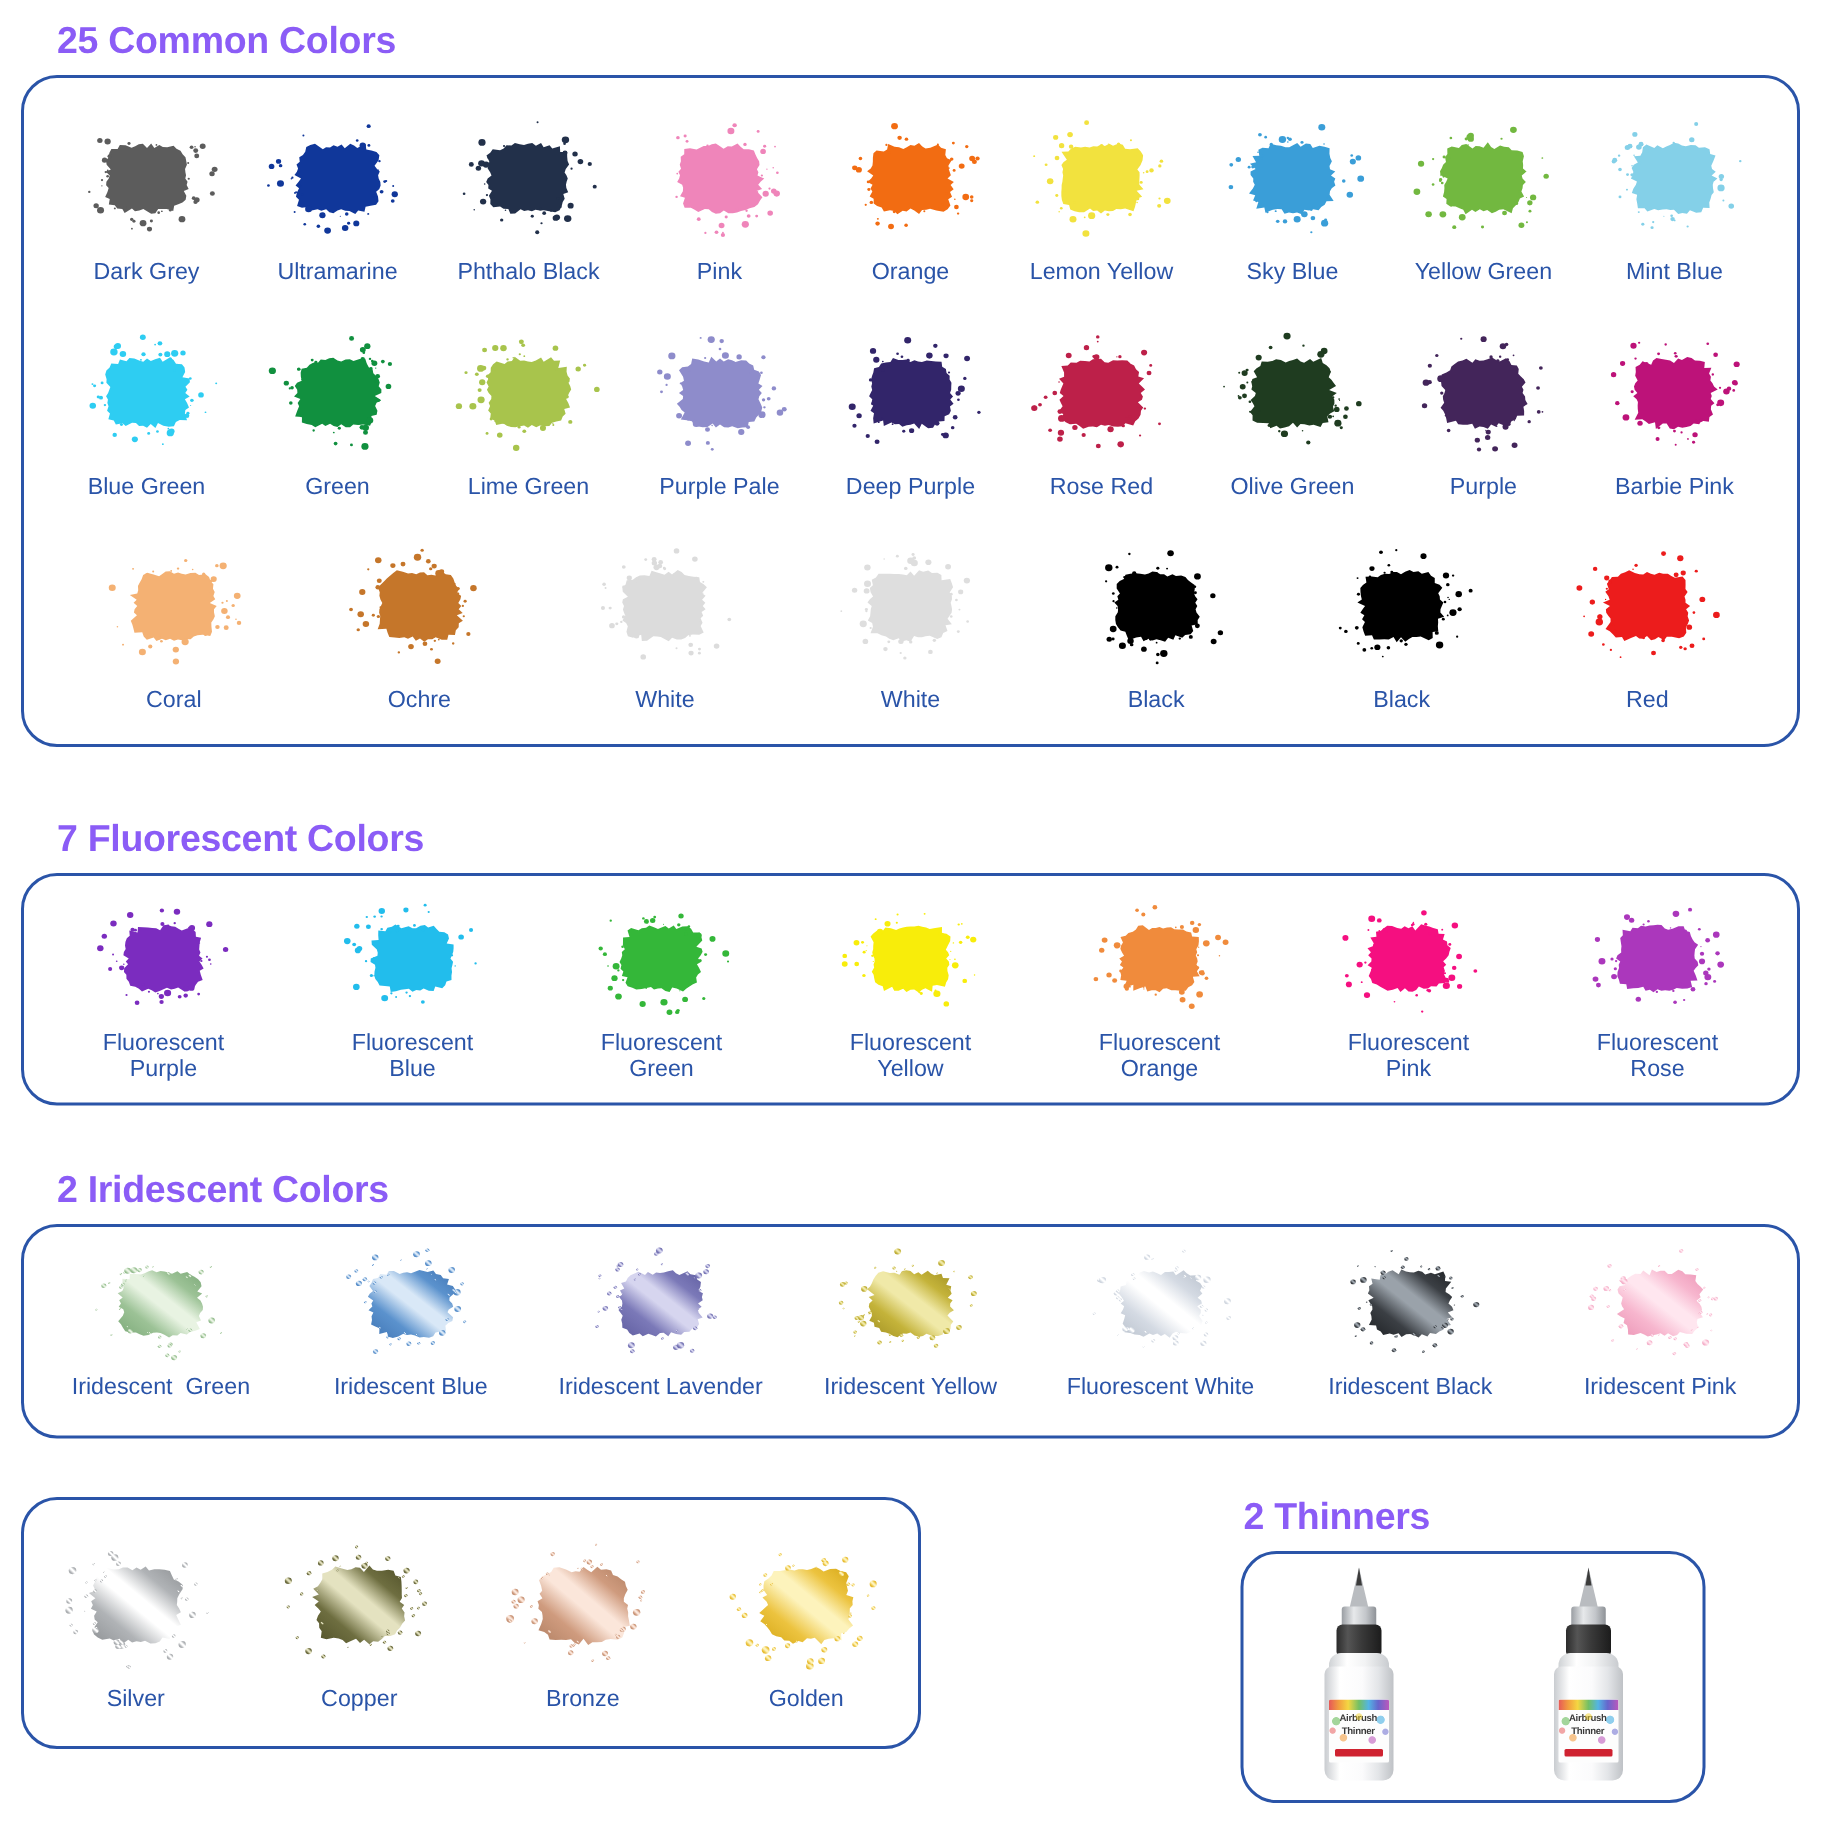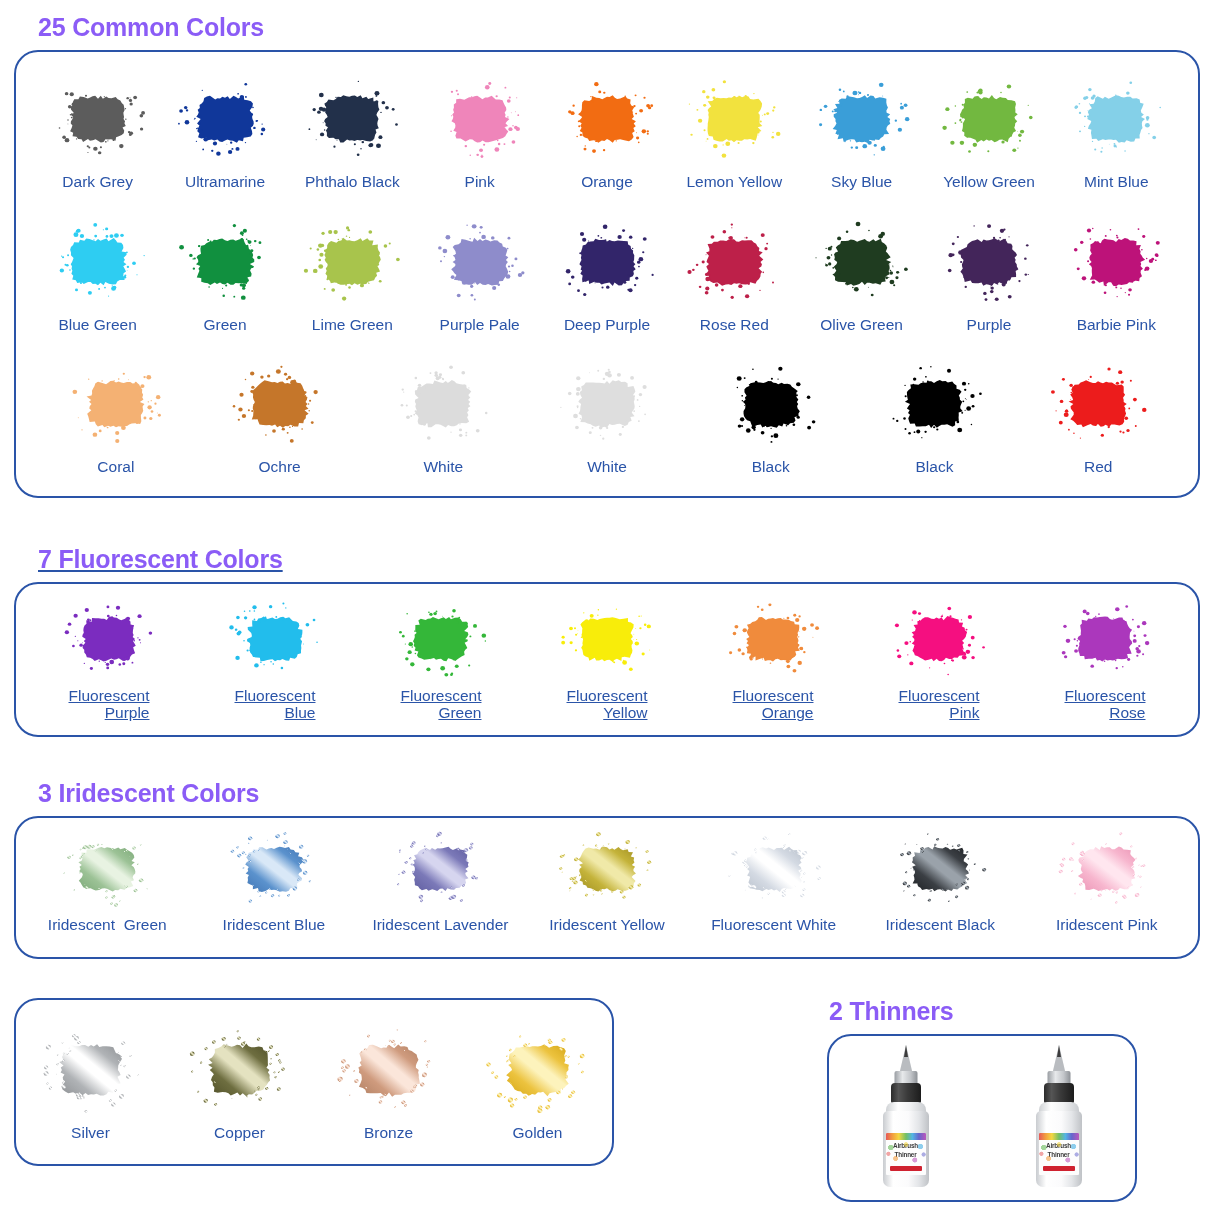--- a/index.html
+++ b/index.html
@@ -82,30 +82,30 @@
 
   .swatch-label {
     font-size: 15.5px;
     font-weight: normal;
     color: #2a54a8;
     text-align: center;
     line-height: 1.12;
     margin-top: 2px;
     white-space: pre;
   }
-  .swatch-label.two-line { white-space: pre-line; text-align: right; }
+  .swatch-label.two-line { white-space: pre-line; }
 
   
   #common-section { position: absolute; left: 0; top: 14px; width: 1214px; }
   #common-panel { margin: 0 14px; height: 448px; display: flex;
                   flex-direction: column; justify-content: space-around; }
   #common-panel .swatch-row { padding: 0 18px; }
 
   
-  #fluor-section { position: absolute; left: 0; top: 546px; width: 1214px; text-decoration: underline; }
+  #fluor-section { position: absolute; left: 0; top: 546px; width: 1214px; }
   #fluor-panel { margin: 0 14px; height: 155px;
                  display: flex; align-items: center; }
   #fluor-panel .swatch-row { padding: 0 10px; }
   #fluor-panel .blob-wrap { width: 112px; height: 92px; }
   #fluor-panel .blob { width: 92px; height: 80px; }
 
   
   #irid-section { position: absolute; left: 0; top: 780px; width: 1214px; }
   #irid-panel { margin: 0 14px; height: 143px;
                 display: flex; }
@@ -1859,21 +1859,21 @@
               </div>
             </div>
             <div class="swatch-label two-line">Fluorescent
 Rose</div>
           </div>
         </div>
     </div>
   </div>
 
   <div id="irid-section">
-    <h2 class="section-title">3 Iridescent Colors</h2>
+    <h2 class="section-title">2 Iridescent Colors</h2>
     <div class="panel" id="irid-panel">
       <div class="swatch-row" id="row-i0">
           <div class="swatch-cell">
             <div class="blob-wrap">
               <div class="blob">
                 <svg viewBox="-14 -10 128 120" preserveAspectRatio="none">
                   <defs>
                     <linearGradient id="g133" x1="0" y1="1" x2="1" y2="0">
                       <stop offset="0%" stop-color="#7ba877"></stop>
                       <stop offset="28%" stop-color="#9cc296"></stop>

